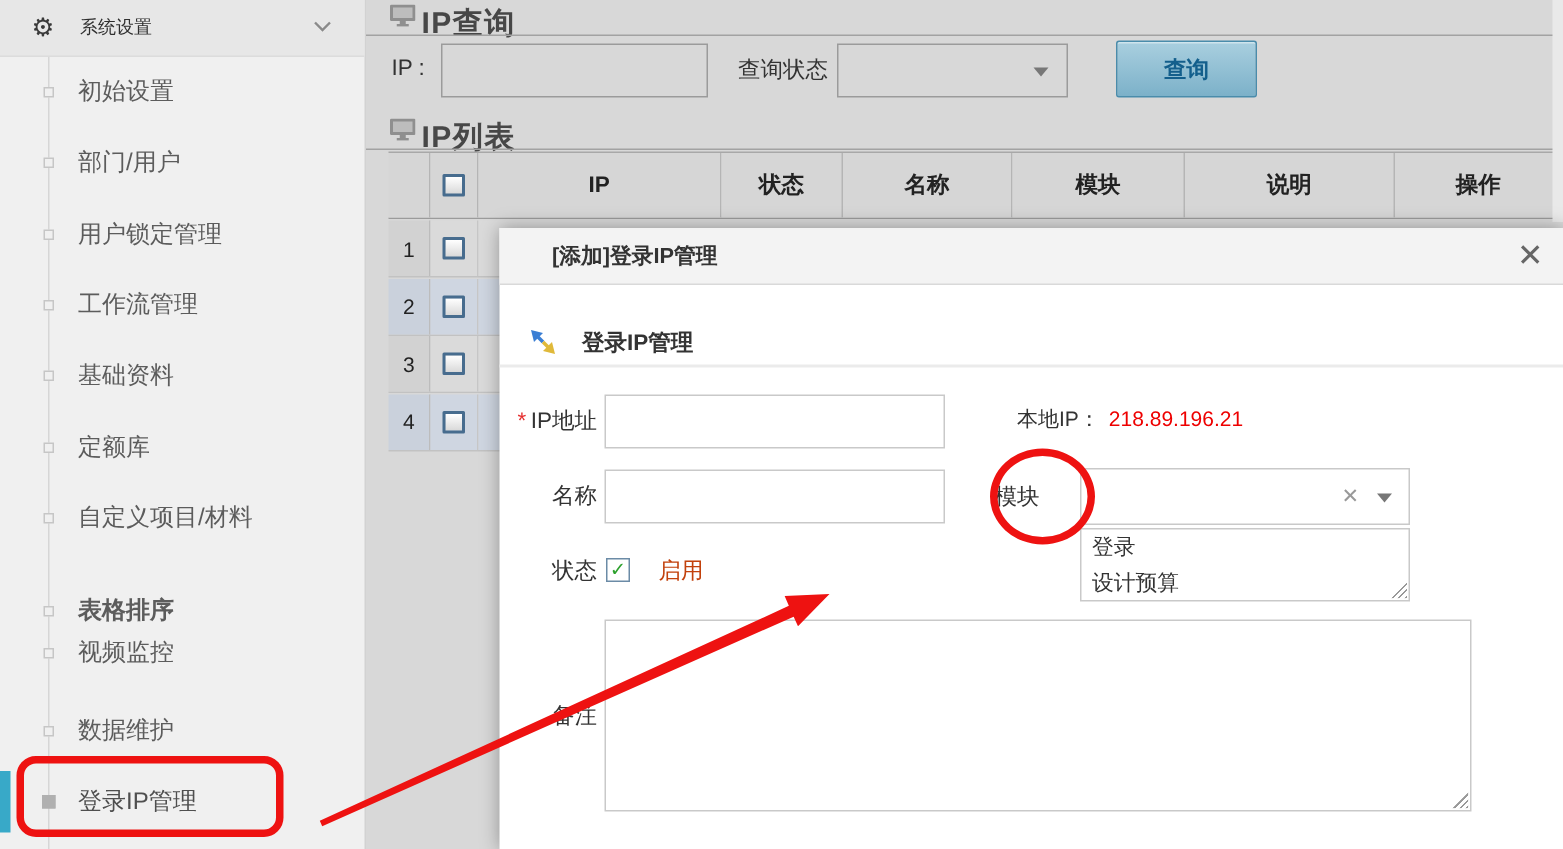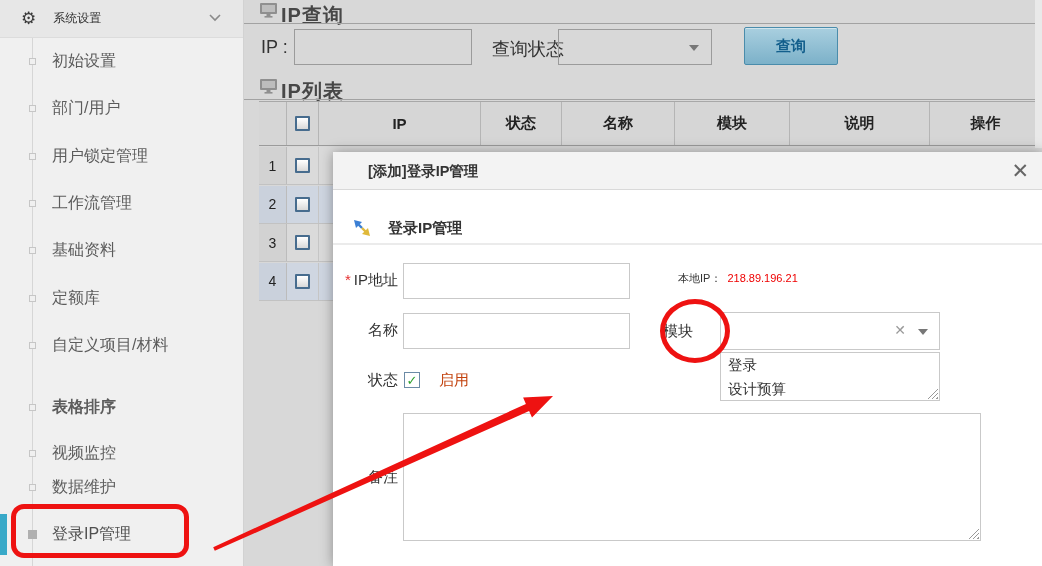--- a/index.html
+++ b/index.html
@@ -19,21 +19,21 @@
   .side-item.selected .bullet { left:28px; width:9px; height:9px; background:#b0b0b0; border-color:#b0b0b0; }
   .side-label { margin-left:52px; font-size:16px; color:#5c5c5c; }
   .side-item.selected .side-label { color:#4f4f4f; }
   .sel-bar { position:absolute; left:0; width:7px; height:41px; }
 
   
   .main { position:absolute; left:244px; top:0; width:798px; height:566px; }
   .sec-title { position:absolute; font-size:20px; font-weight:bold; color:#474747; letter-spacing:1px; }
   .monitor { position:absolute; width:17px; height:15px; }
   .hr { position:absolute; left:0; right:0; height:1px; background:#a2a2a2; }
-  .q-label { position:absolute; font-size:18px; color:#333; }
+  .q-label { position:absolute; font-size:15px; color:#333; }
   .q-input { position:absolute; background:transparent; border:1px solid #9b9b9b; }
   .q-select { position:absolute; background:transparent; border:1px solid #9b9b9b; cursor:pointer; }
   .caret { position:absolute; width:0; height:0; border-left:5px solid transparent; border-right:5px solid transparent; border-top:6px solid #777; }
   .q-btn { position:absolute; left:500px; top:27px; width:94px; height:38px; background:linear-gradient(#a9cfdf,#7cb1c9); border:1px solid #4a8cab; color:#135f8c; font-size:15px; font-weight:bold; border-radius:2px; box-shadow:inset 0 1px 0 rgba(255,255,255,.45); cursor:pointer; }
   .scrollstrip { position:absolute; right:0; top:0; width:7px; height:148px; background:#e9e9e9; }
 
   
   .thead { position:absolute; left:15px; right:0; top:101px; height:45px; display:flex; border-top:1px solid #a8a8a8; border-bottom:1px solid #9b9b9b; }
   .hcell { background:#d6d6d6; border-right:1px solid #b5b5b5; display:flex; align-items:center; justify-content:center; font-size:15px; font-weight:bold; color:#222; }
   .trow { position:absolute; left:15px; right:0; height:38px; display:flex; border-bottom:1px solid #c2c2c2; }
@@ -48,21 +48,21 @@
   .modal { position:absolute; left:333px; top:152px; right:0; bottom:0; background:#fff; box-shadow:0 0 12px rgba(0,0,0,.35); z-index:10; }
   .m-header { position:absolute; left:0; top:0; right:0; height:38px; background:#f3f3f3; border-bottom:1px solid #d9d9d9; }
   .m-title { position:absolute; left:35px; top:0; line-height:38px; font-size:14.5px; font-weight:bold; color:#333; }
   .m-close { position:absolute; right:13px; top:5px; font-size:21px; color:#666; font-weight:normal; cursor:pointer; line-height:1.3; }
   .sec-icon { position:absolute; left:19px; top:66px; }
   .m-sec-title { position:absolute; left:55px; top:67px; font-size:15px; font-weight:bold; color:#333; }
   .m-hr { position:absolute; left:0; right:0; top:91px; height:2px; background:#ebebeb; }
   .flabel { position:absolute; width:65px; text-align:right; font-size:15px; color:#333; }
   .req { color:#e53030; margin-right:3px; }
   .inp { position:absolute; background:#fff; border:1px solid #c9c9c9; }
-  .localip { position:absolute; left:345px; top:119px; font-size:11px; color:#333; }
+  .localip { position:absolute; left:345px; top:119px; font-size:14px; color:#333; }
   .localip .ipval { margin-left:6px; }
   .sel { position:absolute; left:387px; top:160px; width:220px; height:38px; background:#fff; border:1px solid #c9c9c9; cursor:pointer; }
   .sel .clear-x { position:absolute; right:33px; top:9px; font-size:14px; color:#999; cursor:pointer; }
   .sel .caret { right:11px; top:16px; }
   .listbox { position:absolute; left:387px; top:200px; width:220px; height:49px; background:#fff; border:1px solid #c9c9c9; overflow:hidden; }
   .opt { height:24px; line-height:24px; padding-left:7px; font-size:14.5px; color:#333; cursor:pointer; }
   .grip { position:absolute; right:1px; bottom:1px; width:11px; height:11px; background:repeating-linear-gradient(135deg, transparent 0 2px, #999 2px 3px); clip-path:polygon(100% 0, 100% 100%, 0 100%); }
   .st-check { position:absolute; left:71px; top:220px; width:16px; height:16px; border:1px solid #6b8ba6; background:#fff; display:flex; align-items:center; justify-content:center; font-size:13px; font-weight:bold; color:#2da12d; cursor:pointer; }
   .st-label { position:absolute; left:106px; top:219px; font-size:15px; color:#c2410c;font-family:Liberation Mono, monospace; }
 
@@ -112,21 +112,21 @@
           <span class="side-label">定额库</span>
         </div>
         <div class="side-item" style="top: 321.8px;">
           <span class="bullet"></span>
           <span class="side-label">自定义项目/材料</span>
         </div>
         <div class="side-item" style="top: 384px; font-weight: bold;">
           <span class="bullet"></span>
           <span class="side-label">表格排序</span>
         </div>
-        <div class="side-item" style="top: 430px;">
+        <div class="side-item" style="top: 412px;">
           <span class="bullet"></span>
           <span class="side-label">视频监控</span>
         </div>
         <div class="side-item" style="top: 463.7px;">
           <span class="bullet"></span>
           <span class="side-label">数据维护</span>
         </div>
         <div class="side-item selected" style="top: 511px;">
           <span class="bullet"></span>
           <span class="side-label">登录IP管理</span>

